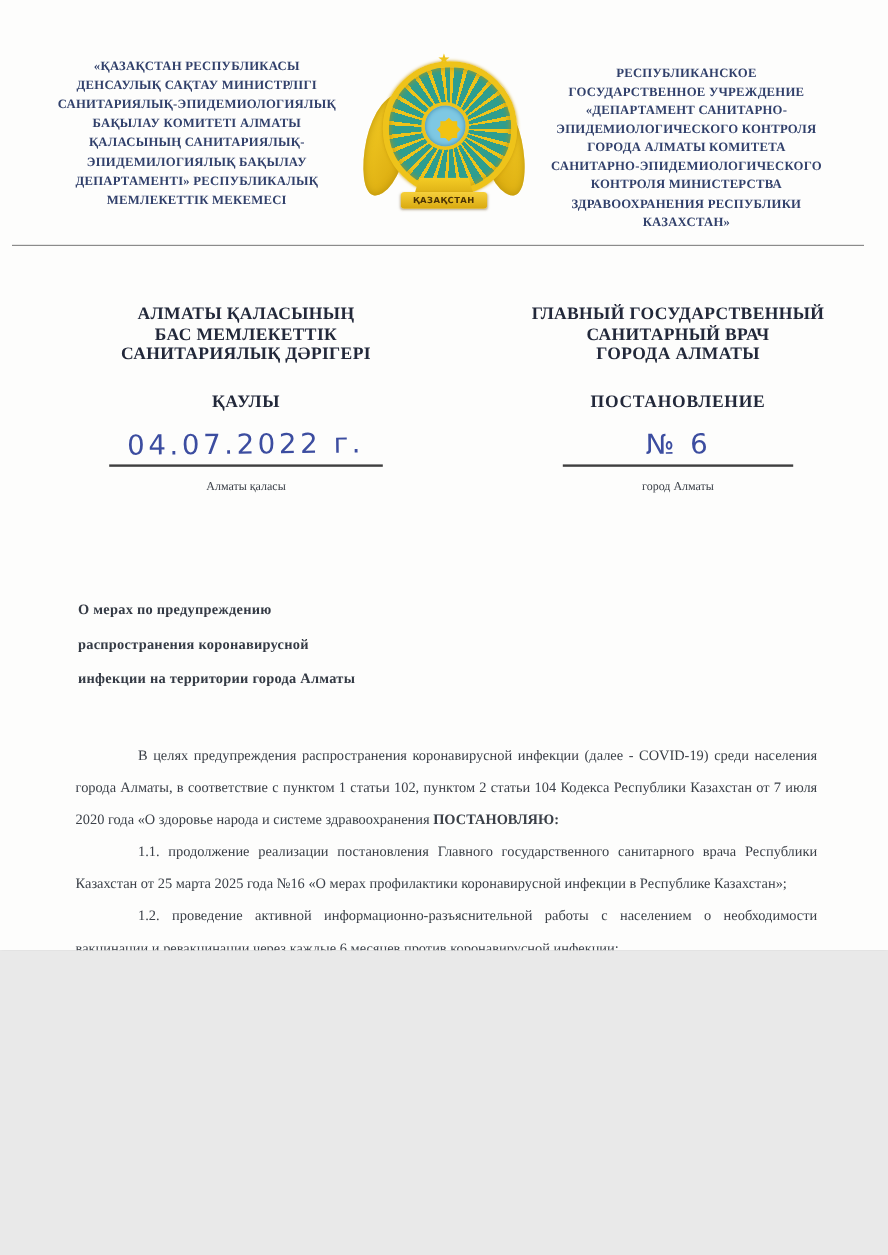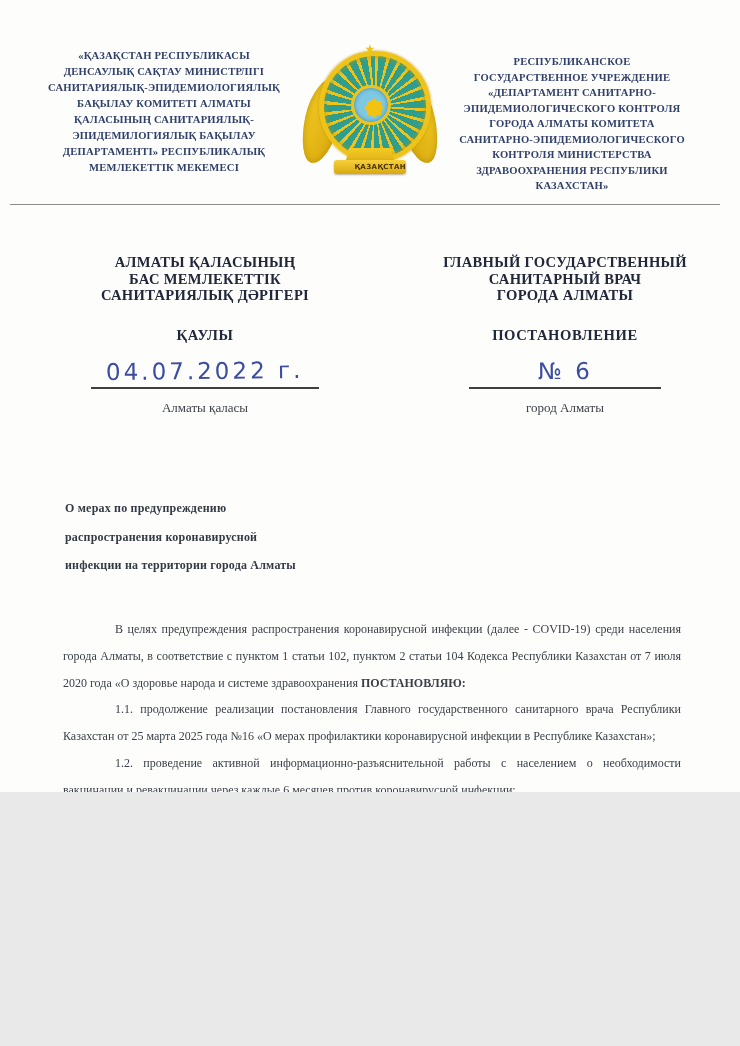--- a/index.html
+++ b/index.html
@@ -29,37 +29,37 @@
   .em-center{position:absolute;left:46px;top:37px;width:34px;height:34px;border-radius:50%;
     background:#7ec8e3;border:3px solid #eec31a;box-shadow:inset 0 0 4px #3d86a8;}
   .em-petal{position:absolute;left:13px;top:13px;width:14px;height:14px;background:#f2c312;}
   .em-petal.r45{transform:rotate(45deg);}
   .em-star{position:absolute;left:0;top:-6px;width:130px;text-align:center;
     color:#eec31a;font-size:12px;font-family:"DejaVu Sans",sans-serif;}
   .em-base{position:absolute;left:38px;top:100px;width:54px;height:22px;background:linear-gradient(#f4cc25,#cf9f0b);
     clip-path:polygon(12% 0,88% 0,100% 100%,0 100%);}
   .em-banner{position:absolute;left:29px;top:112px;width:72px;height:14px;border-radius:3px;
     background:linear-gradient(#f6d03c,#d9a90e);color:#4a3205;font-weight:bold;
-    font-size:7px;line-height:14px;text-align:right;letter-spacing:.4px;
+    font-size:7px;line-height:14px;text-align:center;letter-spacing:.4px;
     font-family:"DejaVu Sans",sans-serif;box-shadow:0 1px 2px rgba(90,60,0,.4);}
   
   .divider{position:absolute;left:10px;top:204px;width:710px;height:0;border-top:1.6px solid #8b8b8b;}
   
   .col{position:absolute;top:254px;width:300px;text-align:center;color:#22283a;}
   .col-left{left:55px;}
   .col-right{left:415px;}
   .col-title{font-weight:bold;font-size:14.6px;line-height:16.5px;white-space:pre-line;letter-spacing:.3px;}
   .doc-type{font-weight:bold;font-size:14.6px;letter-spacing:.6px;margin-top:23px;}
   .hand-row{margin:8px auto 0;border-bottom:2px solid #3f3f3f;padding-bottom:3px;min-height:32px;
     display:flex;align-items:flex-end;justify-content:center;}
   .hand-row-left{width:228px;}
   .hand-row-right{width:192px;}
   .hand{font-family:"DejaVu Sans",sans-serif;color:#3c4da0;font-size:23px;
     letter-spacing:3px;transform:rotate(-.6deg);white-space:nowrap;}
-  .place{margin-top:11px;font-size:13px;color:#3b4048;}
+  .place{margin-top:11px;font-size:10px;color:#3b4048;}
   
   .subject{position:absolute;left:65px;top:494px;width:400px;font-weight:bold;
     font-size:12px;line-height:28.5px;white-space:pre-line;color:#343a44;letter-spacing:.2px;}
   
   .body-text{position:absolute;left:63px;top:616px;width:618px;font-size:12px;
     line-height:26.8px;text-align:justify;color:#3b4048;}
   .body-text p{margin:0;text-indent:52px;}
   .bold{font-weight:bold;}
 </style>
 </head>

